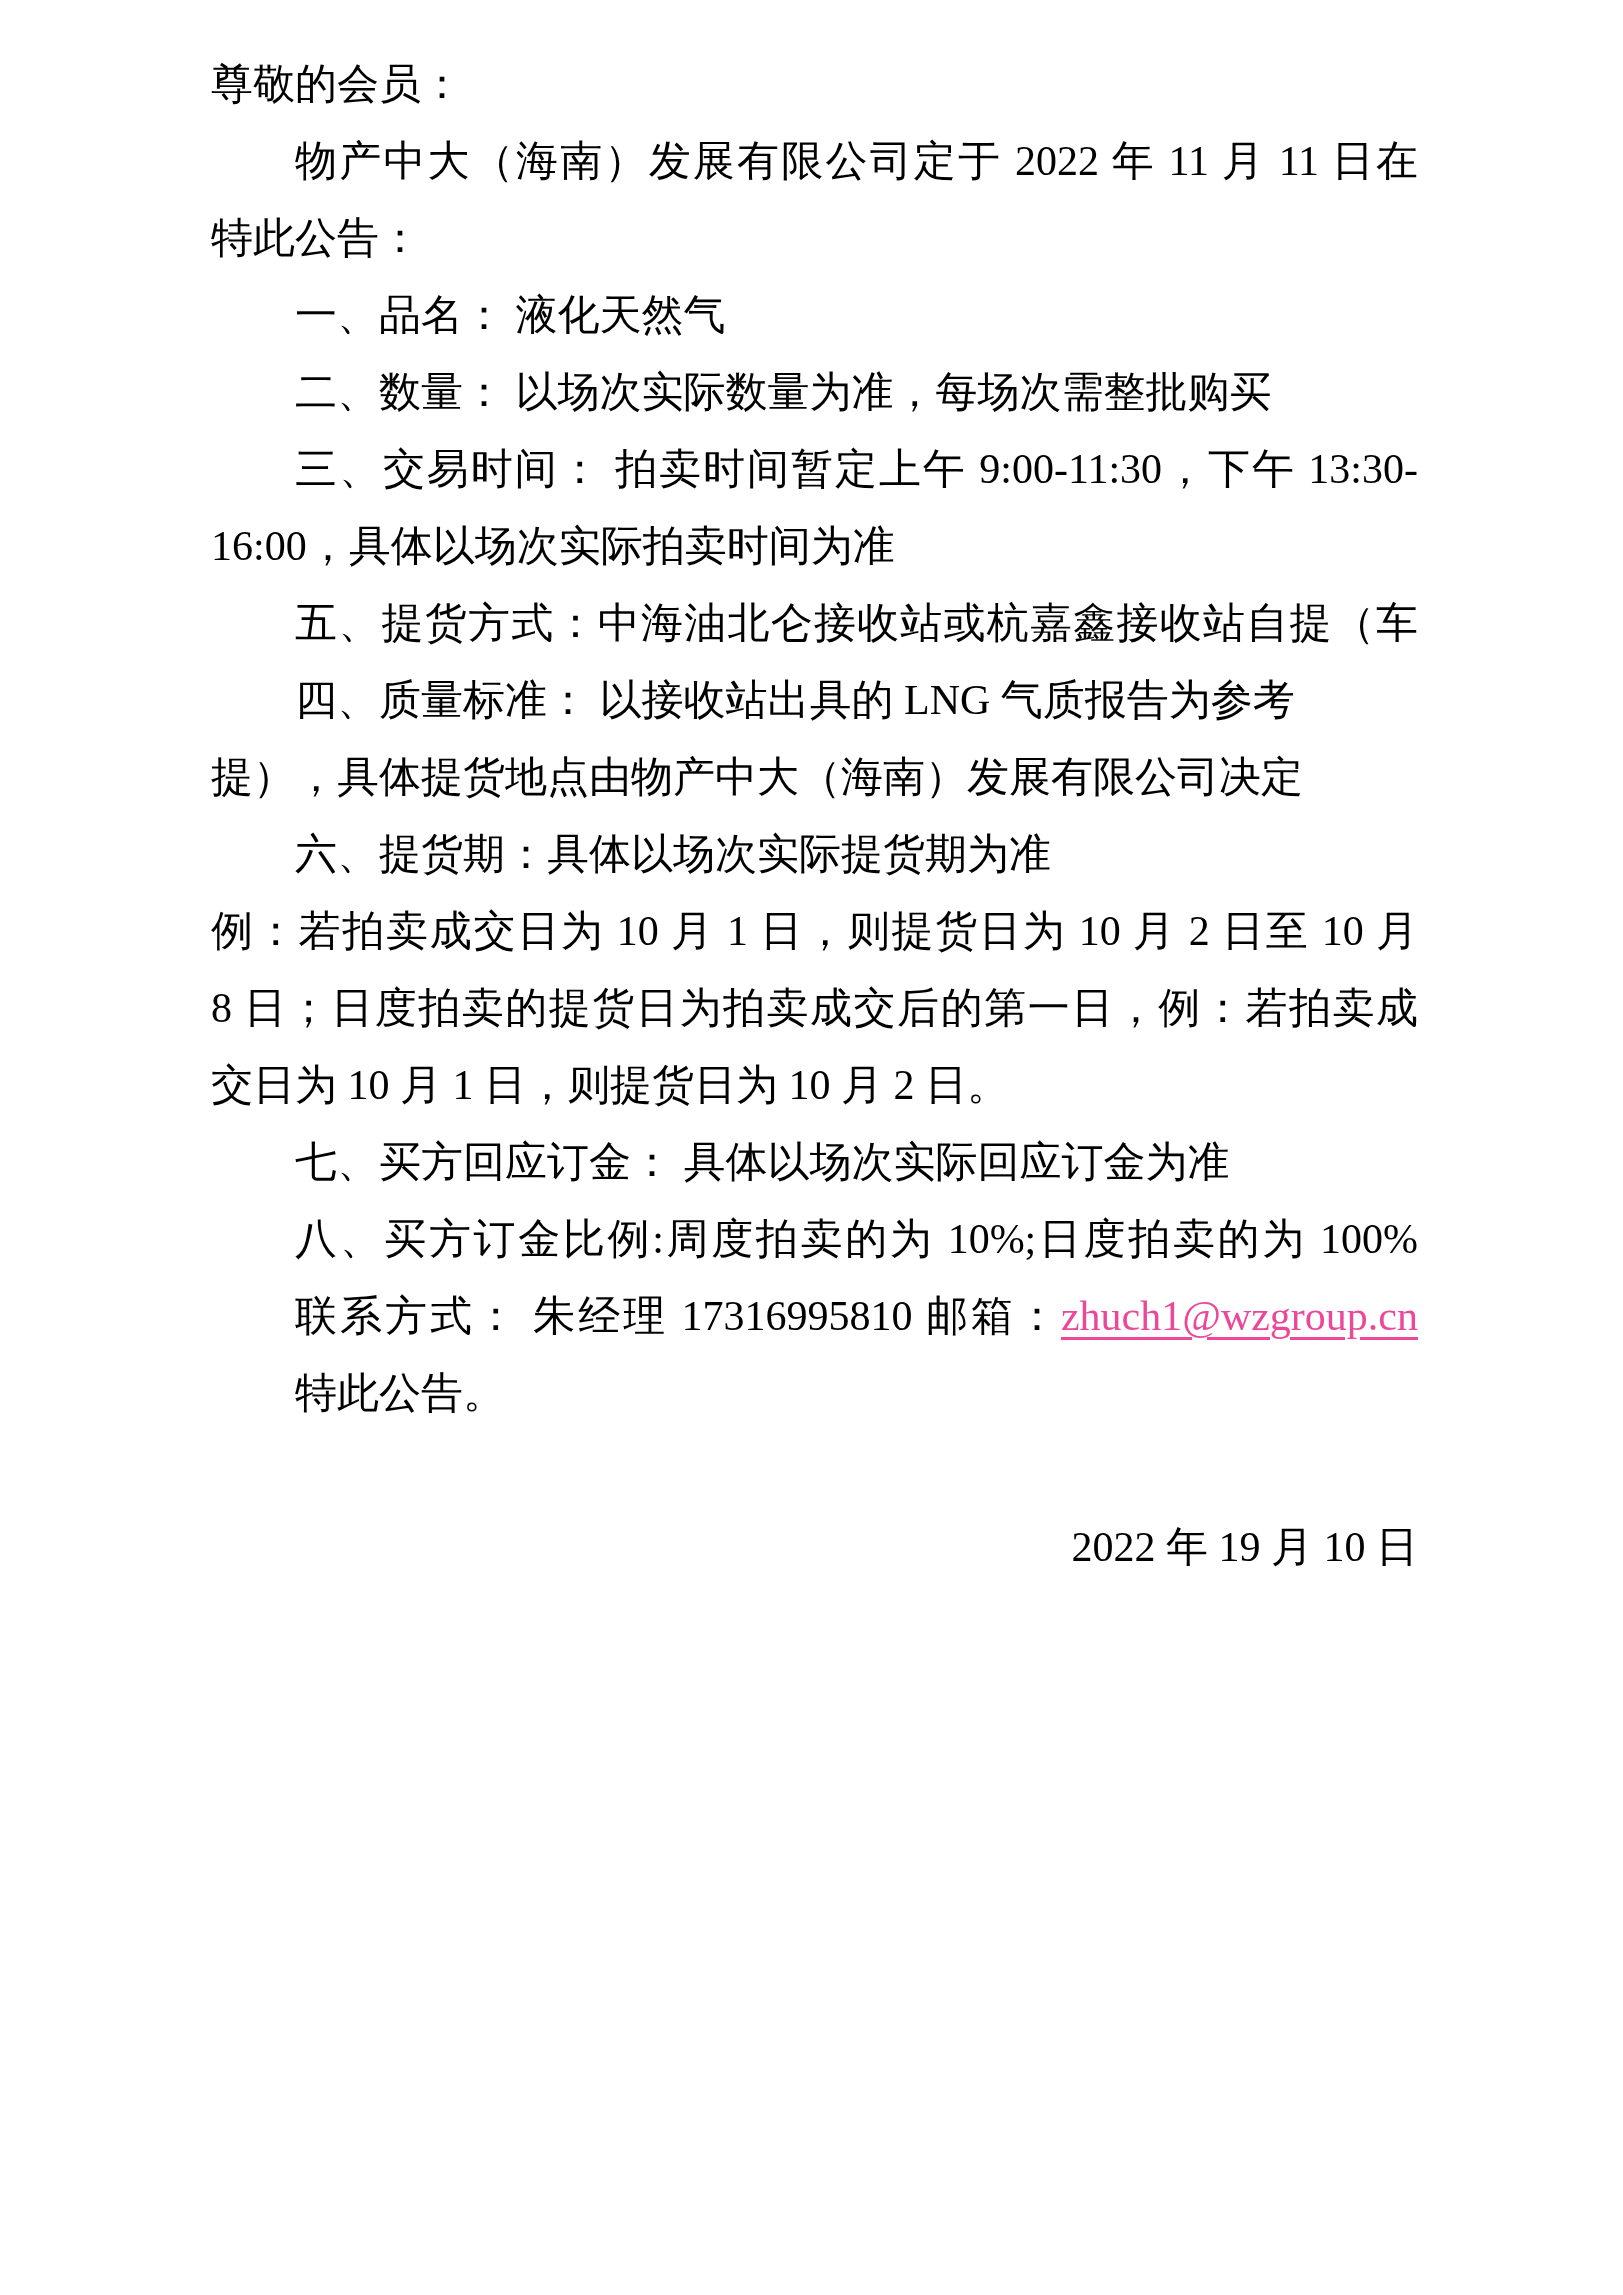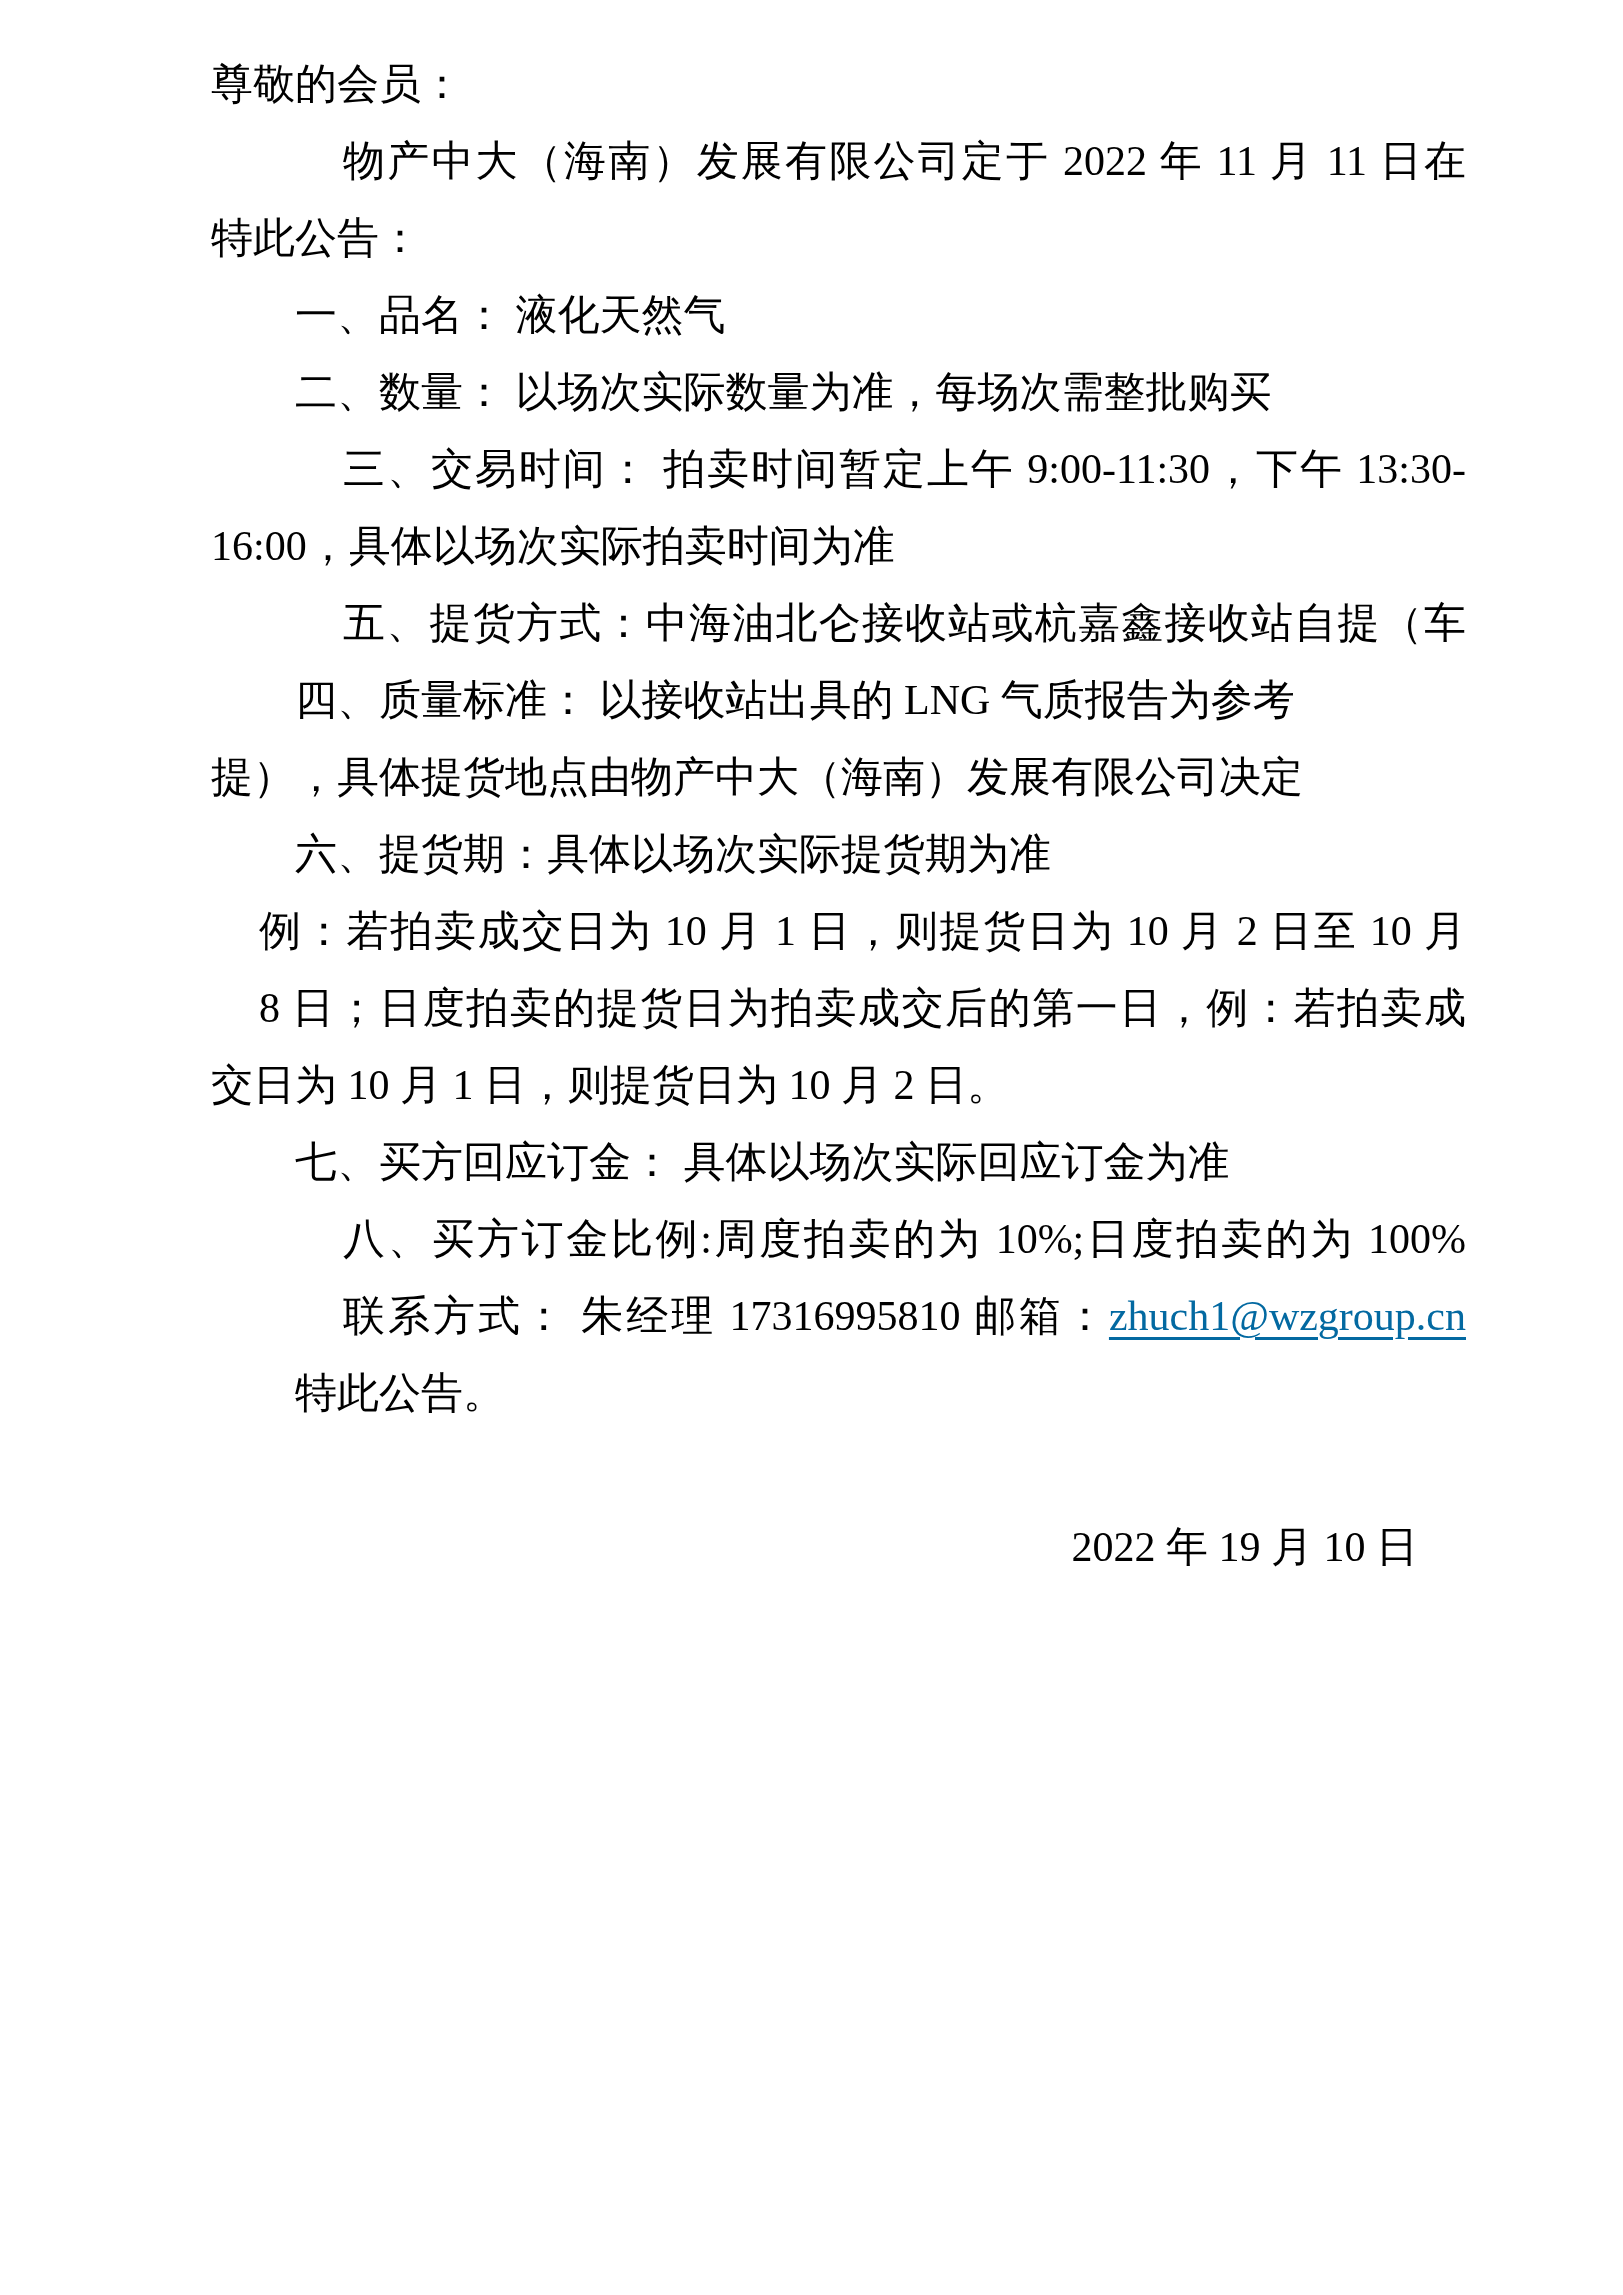--- a/index.html
+++ b/index.html
@@ -27,27 +27,26 @@
   .ln {
     width: 100%;
     text-align: left;
   }
   .ind {
     text-indent: 2em;
   }
   .just {
     text-align: justify;
     text-align-last: justify;
-    margin-left: 48px;
   }
   .blank-line {
     height: 77px;
   }
   a.email {
-    color: #0369a1;
+    color: #ec4899;
     text-decoration-thickness: 2.7px;
     text-underline-offset: 6.8px;
   }
   .signature {
     margin-left: auto;
     width: fit-content;
     text-align: center;
   }
   .signature .company {
     letter-spacing: 1.4px;

